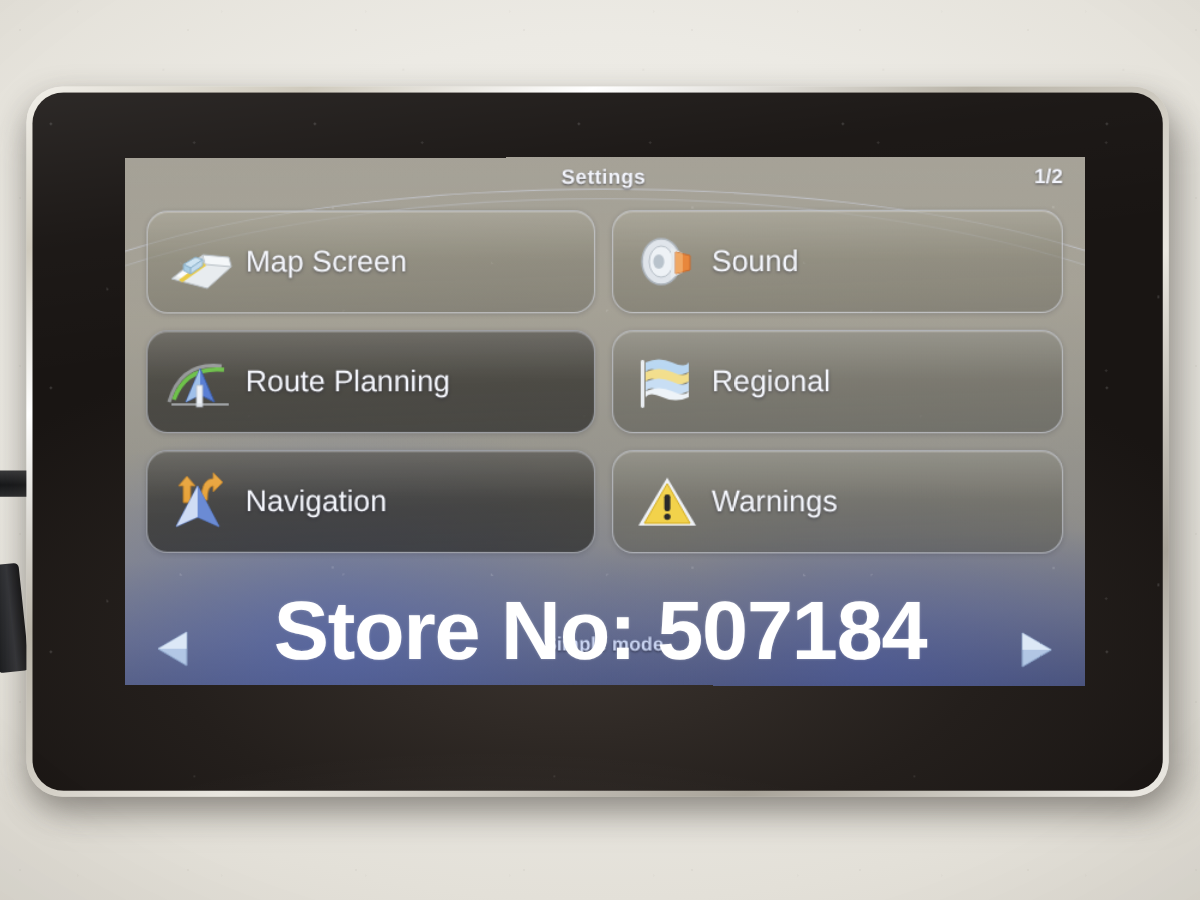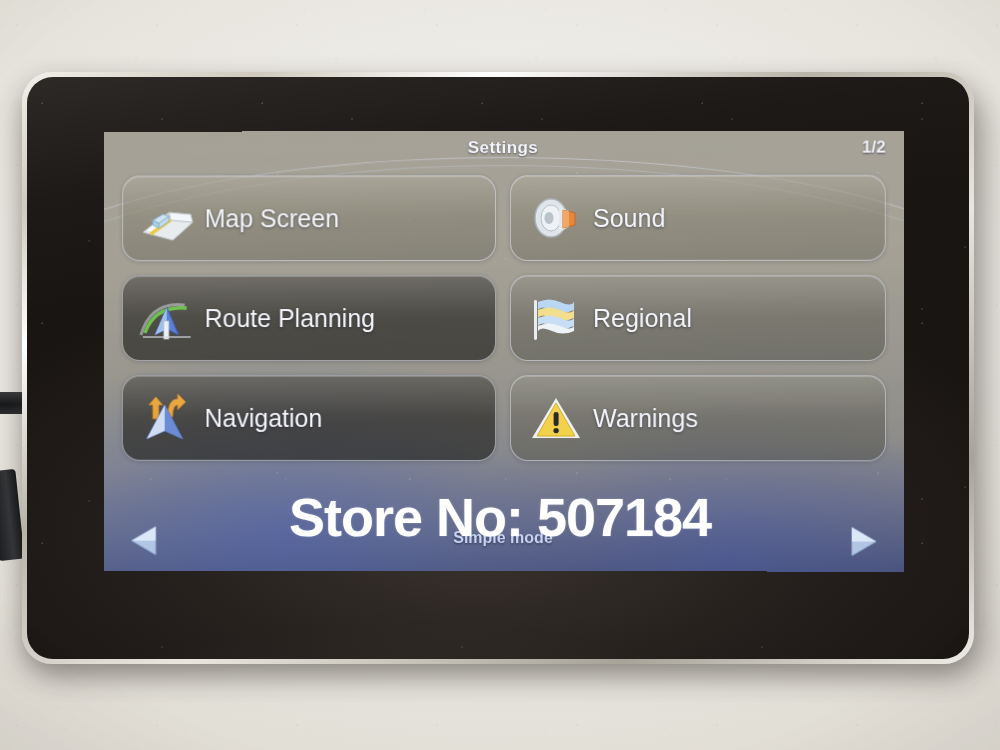--- a/index.html
+++ b/index.html
@@ -226,21 +226,21 @@
   }
   .nav-arrow.left{ left:22px; }
   .nav-arrow.right{ right:22px; }
 
   
   .watermark{
     position:absolute;
     left:0; top:486px; width:1000px;
     text-align:center;
     font-family:"Liberation Sans", sans-serif;
-    font-size:54px;
+    font-size:69px;
     font-weight:bold;
     color:#ffffff;
     letter-spacing:-1px;
     z-index:40;
     pointer-events:none;
     text-shadow:0 0 2px rgba(255,255,255,.35);
   }
 </style>
 </head>
 <body>

